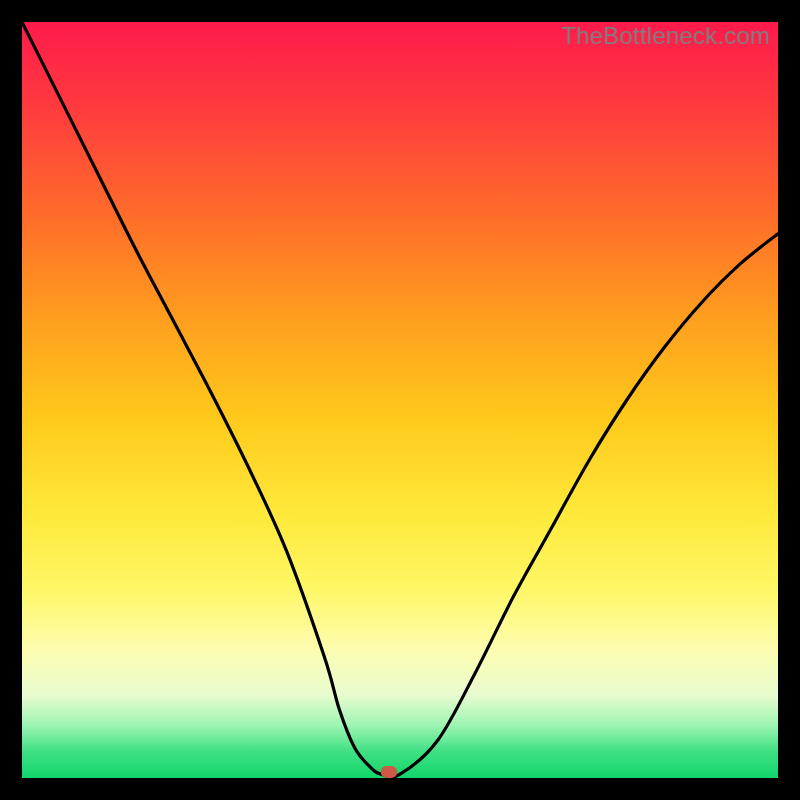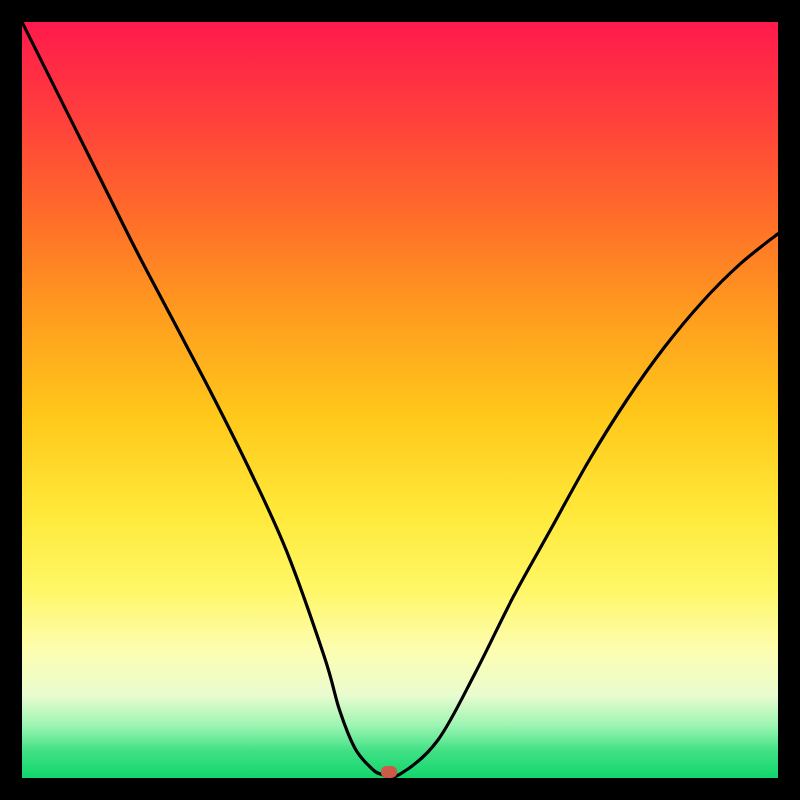--- a/index.html
+++ b/index.html
@@ -61,18 +61,19 @@
     border-radius: 6px / 5px;
     background: #cc5a47;
     transform: translate(-50%, -50%);
   }
 </style>
 </head>
 <body>
 
 <div class="frame">
   <div class="plot">
+    <div class="watermark">TheBottleneck.com</div>
     <svg class="curve" viewBox="0 0 756 756" preserveAspectRatio="none">
       <path id="curve-path" d="M 0.00 0.00 C 6.30 12.60, 25.20 50.40, 37.80 75.60 C 50.40 100.80, 63.00 126.00, 75.60 151.20 C 88.20 176.40, 100.80 202.23, 113.40 226.80 C 126.00 251.37, 138.60 274.68, 151.20 298.62 C 163.80 322.56, 176.40 345.87, 189.00 370.44 C 201.60 395.01, 214.20 419.58, 226.80 446.04 C 239.40 472.50, 252.00 497.70, 264.60 529.20 C 277.20 560.70, 293.58 608.58, 302.40 635.04 C 311.22 661.50, 312.48 672.84, 317.52 687.96 C 322.56 703.08, 327.60 716.31, 332.64 725.76 C 337.68 735.21, 343.35 740.25, 347.76 744.66 C 352.17 749.07, 354.06 750.96, 359.10 752.22 C 364.14 753.48, 368.55 757.89, 378.00 752.22 C 387.45 746.55, 403.20 735.21, 415.80 718.20 C 428.40 701.19, 441.00 674.10, 453.60 650.16 C 466.20 626.22, 478.80 598.50, 491.40 574.56 C 504.00 550.62, 516.60 529.20, 529.20 506.52 C 541.80 483.84, 554.40 459.90, 567.00 438.48 C 579.60 417.06, 592.20 396.90, 604.80 378.00 C 617.40 359.10, 630.00 341.46, 642.60 325.08 C 655.20 308.70, 667.80 293.58, 680.40 279.72 C 693.00 265.86, 705.60 253.26, 718.20 241.92 C 730.80 230.58, 749.70 216.72, 756.00 211.68" fill="none" stroke="#000" stroke-width="3.2" stroke-linecap="round" stroke-linejoin="round"></path>
     </svg>
     <div class="marker" id="min-marker" style="left: 366.66px; top: 749.952px;"></div>
   </div>
 </div>
 
 </body></html>

